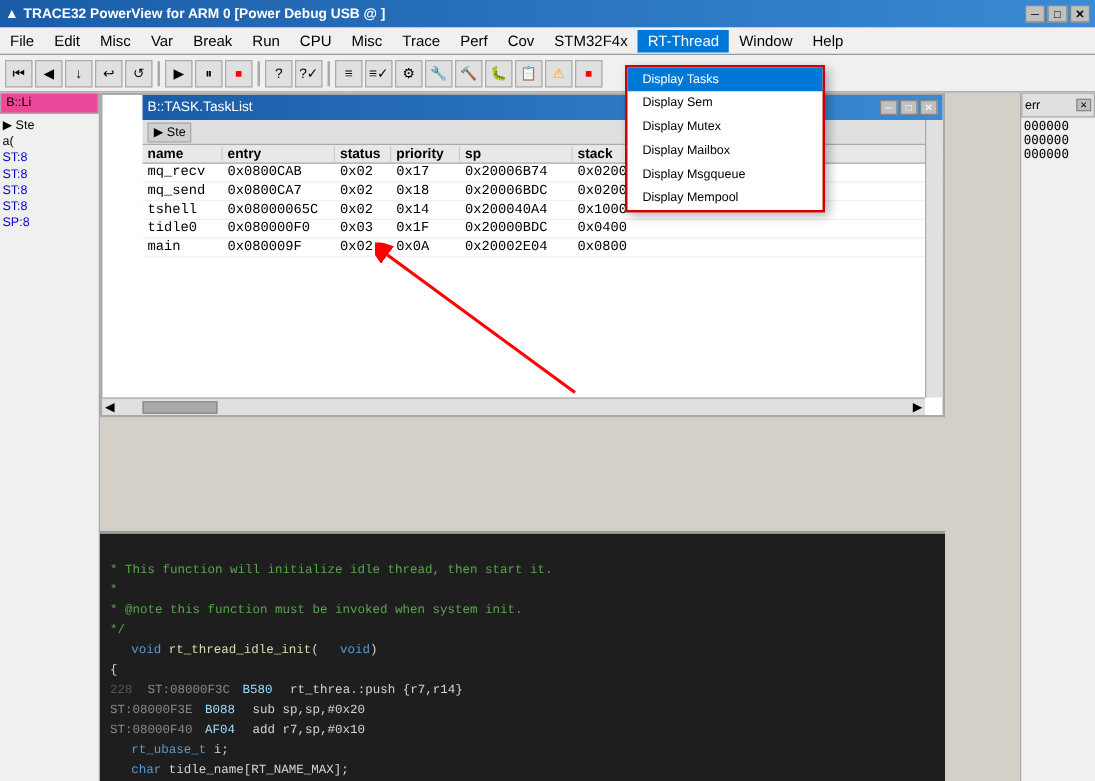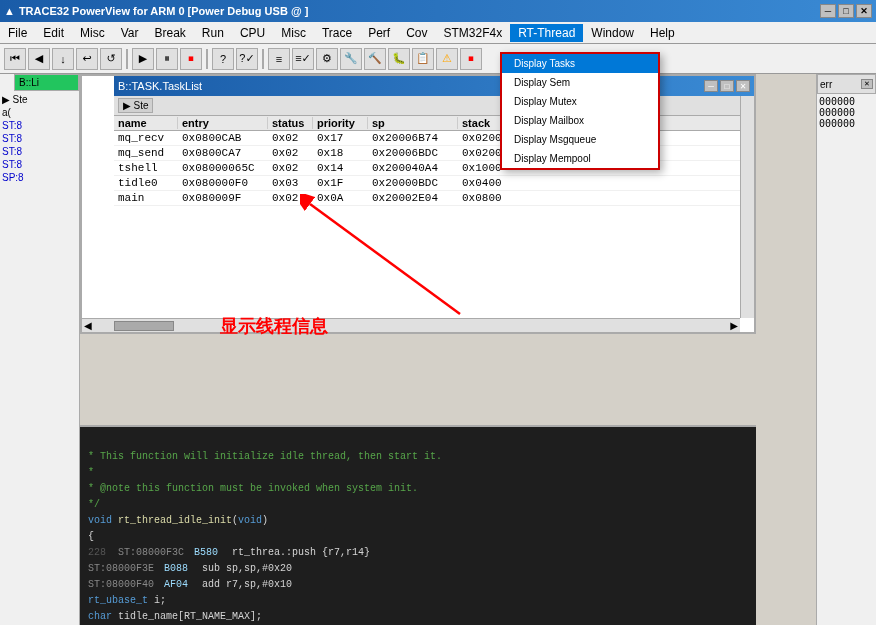--- a/index.html
+++ b/index.html
@@ -97,26 +97,25 @@
     }
 
     
     .left-sidebar {
       width: 80px;
       background: #f0f0f0;
       border-right: 1px solid #aaa;
       overflow: hidden;
     }
     .sidebar-tab {
-      background: #22c55e;
+      background: #ec4899;
       border: 1px solid #aaa;
       padding: 2px 4px;
       font-size: 10px;
       cursor: pointer;
-      margin-left: 14px;
     }
     .sidebar-content {
       font-size: 10px;
       padding: 2px;
       color: #000;
     }
     .sidebar-row {
       padding: 1px 0;
       white-space: nowrap;
       overflow: hidden;
@@ -227,21 +226,21 @@
       overflow: hidden;
     }
     .code-content {
       font-family: 'Courier New', monospace;
       font-size: 10px;
       color: #d4d4d4;
       padding: 22px 8px;
       line-height: 16px;
     }
     .code-comment { color: #57a64a; }
-    .code-keyword { color: #569cd6; }
+    .code-keyword { color: #569cd6; margin-left: 17px; }
     .code-func { color: #dcdcaa; }
     .code-addr { color: #888; }
 
     
     .right-panel {
       width: 60px;
       background: #f0f0f0;
       border-left: 1px solid #aaa;
       display: flex;
       flex-direction: column;
@@ -464,21 +463,20 @@
 
       <div class="scrollbar-h" style="position:absolute;bottom:0;left:0;right:14px;">
         <span style="font-size:10px;padding:0 2px;cursor:pointer;">◀</span>
         <div class="scrollbar-thumb"></div>
         <span style="font-size:10px;padding:0 2px;margin-left:auto;cursor:pointer;">▶</span>
       </div>
 
       <div class="inner-window-scroll"></div>
     </div>
 
-    <div class="annotation" style="top:240px;left:140px;">显示线程信息</div>
 
     <svg style="position:absolute;top:120px;left:220px;z-index:20;pointer-events:none;" width="180" height="130">
       <defs>
         <marker id="arrowhead" markerWidth="10" markerHeight="7" refX="0" refY="3.5" orient="auto">
           <polygon points="0 0, 10 3.5, 0 7" fill="red"></polygon>
         </marker>
       </defs>
       <line x1="160" y1="120" x2="10" y2="10" stroke="red" stroke-width="2.5" marker-end="url(#arrowhead)"></line>
     </svg>
 

